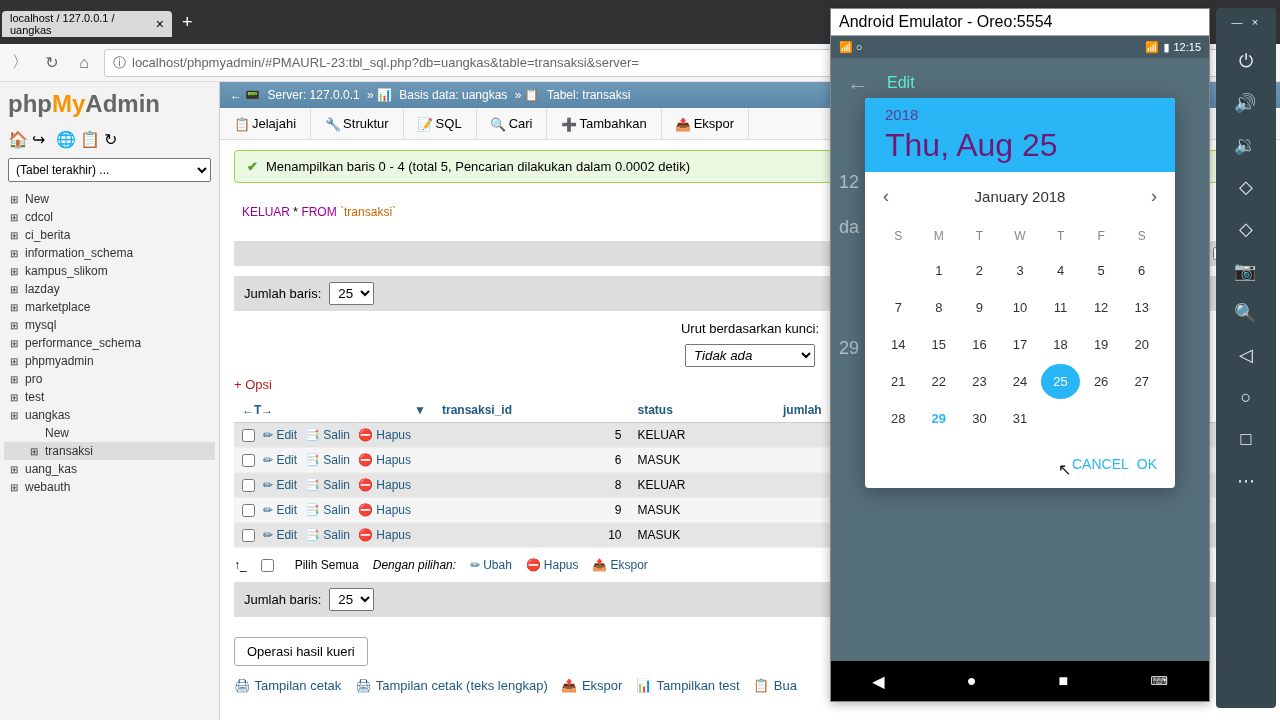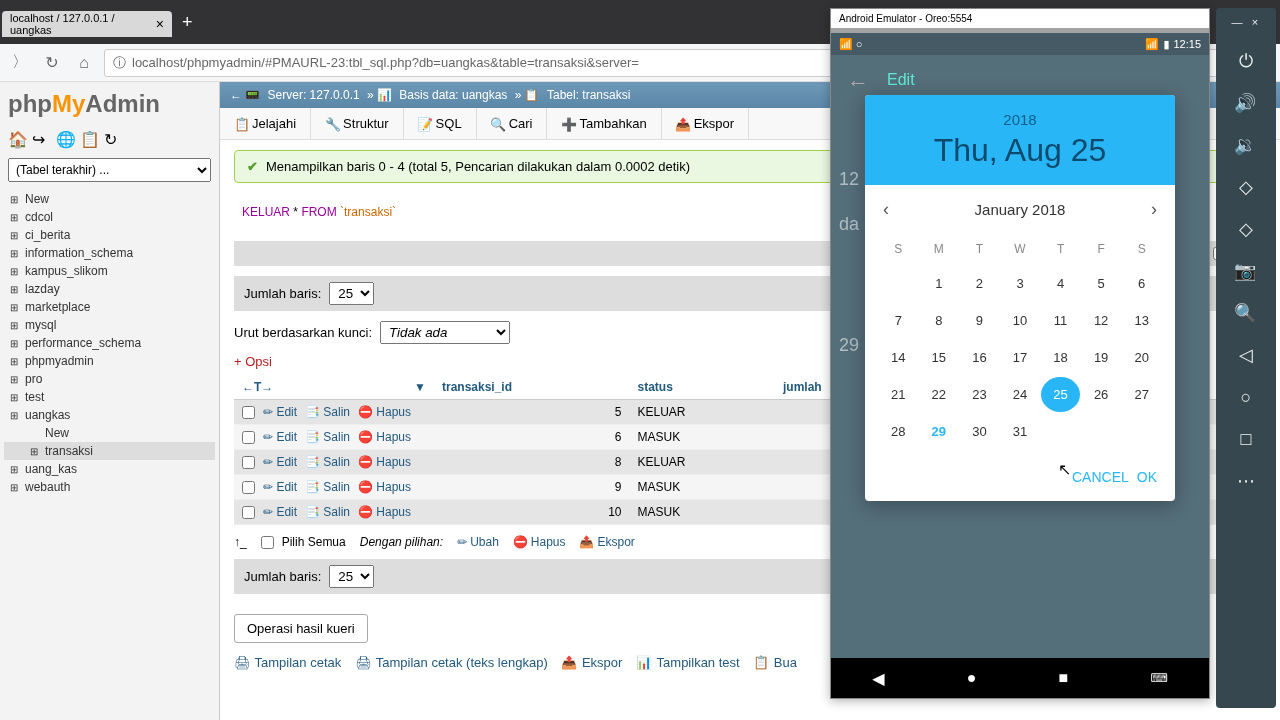--- a/index.html
+++ b/index.html
@@ -39,58 +39,58 @@
 
 .pma-content { padding: 10px 14px; font-size: 13px; }
 .success-msg { background: #ebf8e1; border: 1px solid #a2d246; border-radius: 4px; padding: 8px 12px; margin-bottom: 14px; display: flex; align-items: center; gap: 8px; }
 .success-icon { color: #5a9e2f; font-weight: bold; }
 .sql-box { background: #fff; padding: 8px; margin-bottom: 14px; font-family: monospace; font-size: 12px; }
 .sql-box .kw { color: #909; }
 .sql-box .tbl { color: #c60; }
 
 .grey-bar { background: #ddd; padding: 6px 10px; margin-bottom: 10px; display: flex; align-items: center; gap: 8px; }
 .grey-bar select { padding: 2px 4px; }
-.sort-row { margin-bottom: 10px; display: flex; align-items: center; gap: 8px; }
+.sort-row { margin-bottom: 10px; display: flex; align-items: center; gap: 8px; flex-direction: column; }
 .sort-row select { padding: 2px 4px; min-width: 130px; font-style: italic; }
 .opsi-link { color: #b91c1c; cursor: pointer; margin-bottom: 6px; display: inline-block; }
 
 .data-table { width: 100%; border-collapse: collapse; font-size: 12px; }
 .data-table th { background: #fff; padding: 5px 8px; text-align: left; color: #235a81; cursor: pointer; border-bottom: 1px solid #ccc; }
 .data-table td { padding: 5px 8px; border-bottom: 1px solid #eee; }
 .data-table tr:nth-child(even) td { background: #f5f5f5; }
 .data-table tr:nth-child(odd) td { background: #e5e5e5; }
 .row-actions { display: flex; gap: 8px; align-items: center; }
 .row-action { color: #235a81; cursor: pointer; font-size: 12px; display: flex; align-items: center; gap: 2px; }
 .num-cell { text-align: right; }
 
 .table-footer { padding: 10px 0; display: flex; align-items: center; gap: 14px; font-size: 12px; }
-.table-footer .checkbox-label { display: flex; align-items: center; gap: 8px; }
+.table-footer .checkbox-label { display: flex; align-items: center; gap: 21px; }
 .table-footer .italic { font-style: italic; }
 .footer-action { color: #235a81; cursor: pointer; display: flex; align-items: center; gap: 3px; }
 
 .operasi-box { border: 1px solid #aaa; border-radius: 3px; padding: 6px 12px; display: inline-block; margin-top: 10px; font-size: 13px; }
 .bottom-links { padding: 12px 0; display: flex; gap: 14px; font-size: 13px; }
 .bottom-link { color: #235a81; cursor: pointer; display: flex; align-items: center; gap: 4px; }
 
 
 .emulator { position: absolute; top: 8px; left: 830px; width: 380px; background: #fff; border: 1px solid #888; box-shadow: 0 2px 10px rgba(0,0,0,0.3); }
-.emu-title { background: #fff; padding: 4px 8px; font-size: 10px; border-bottom: 5px solid #a3a3a3; }
+.emu-title { background: #fff; padding: 4px 8px; font-size: 16px; border-bottom: 1px solid #a3a3a3; }
 .emu-screen { background: #546e7a; height: 665px; position: relative; }
 .emu-status { background: #455a64; height: 22px; color: #fff; display: flex; align-items: center; padding: 0 8px; font-size: 11px; justify-content: space-between; }
 .emu-status-right { display: flex; align-items: center; gap: 4px; }
 .emu-header { background: #546e7a; padding: 12px 16px; display: flex; align-items: center; gap: 18px; }
 .emu-back { color: #aaa; font-size: 22px; cursor: pointer; }
 .emu-title-text { color: #5eead4; font-size: 16px; }
 .emu-overlay { position: absolute; top: 56px; left: 0; right: 0; padding: 0 8px; color: #b0bec5; font-size: 18px; }
 .emu-navbar { position: absolute; bottom: 0; left: 0; right: 0; height: 40px; background: #000; display: flex; align-items: center; justify-content: space-around; }
 .nav-shape { color: #fff; font-size: 16px; }
 
 
 .datepicker { position: absolute; top: 62px; left: 34px; width: 310px; background: #fff; border-radius: 4px; box-shadow: 0 4px 20px rgba(0,0,0,0.3); overflow: hidden; }
-.dp-header { background: #29b6f6; color: #0c4a6e; padding: 16px 20px; text-align: center; }
+.dp-header { background: #29b6f6; color: #701a75; padding: 8px 20px; }
 .dp-year { font-size: 15px; opacity: 0.8; }
 .dp-date { font-size: 32px; font-weight: 500; margin-top: 4px; }
 .dp-nav { display: flex; align-items: center; justify-content: space-between; padding: 14px 18px; }
 .dp-nav-btn { cursor: pointer; font-size: 18px; color: #555; }
 .dp-month { font-size: 15px; font-weight: 500; color: #333; }
 .dp-grid { display: grid; grid-template-columns: repeat(7, 1fr); padding: 0 14px 10px; gap: 2px; }
 .dp-dow { text-align: center; font-size: 12px; color: #888; padding: 8px 0; }
 .dp-day { text-align: center; font-size: 13px; color: #333; padding: 10px 0; cursor: pointer; border-radius: 50%; }
 .dp-day.empty { cursor: default; }
 .dp-day.today { color: #29b6f6; font-weight: bold; }

